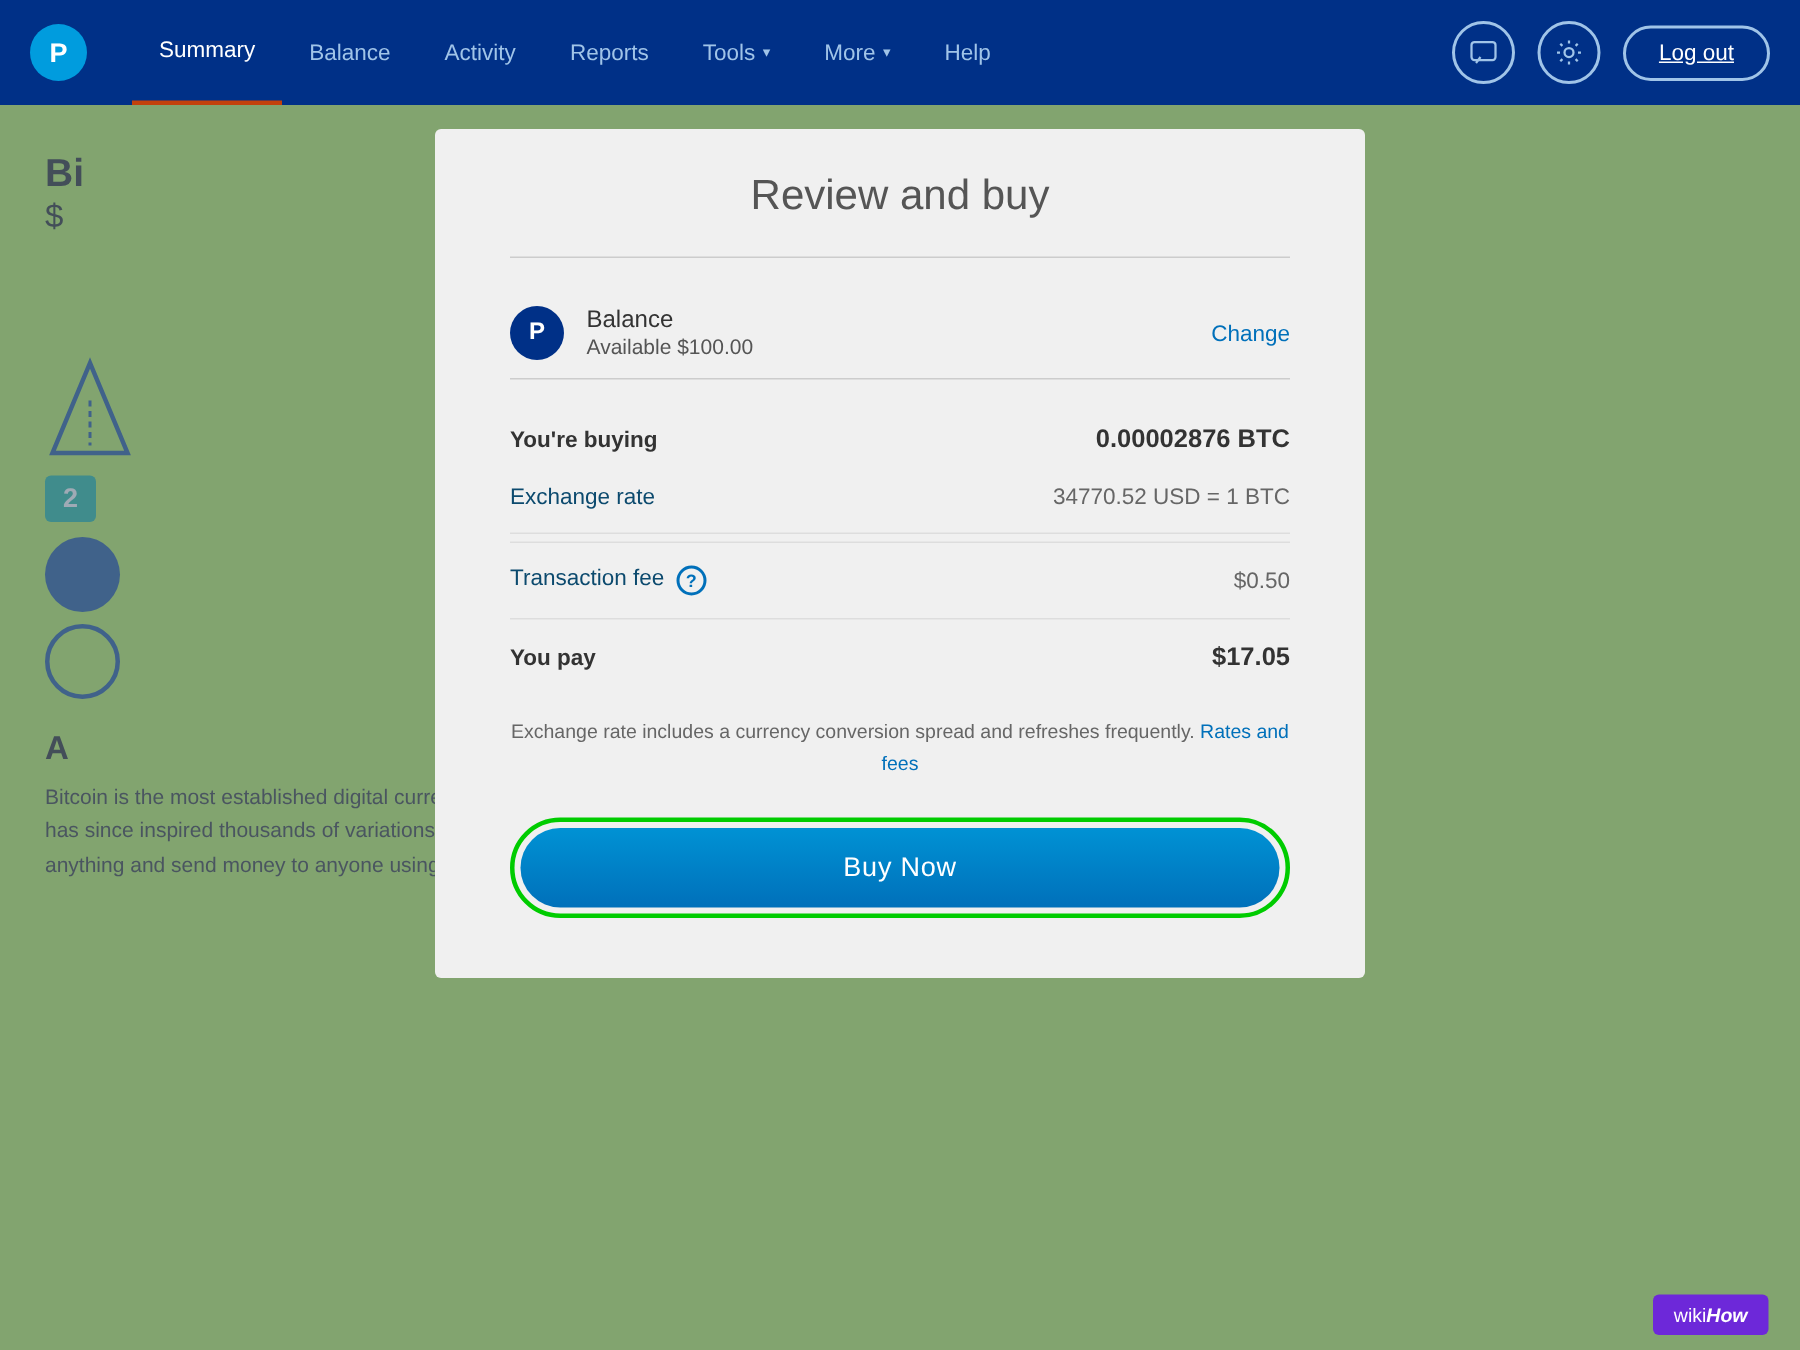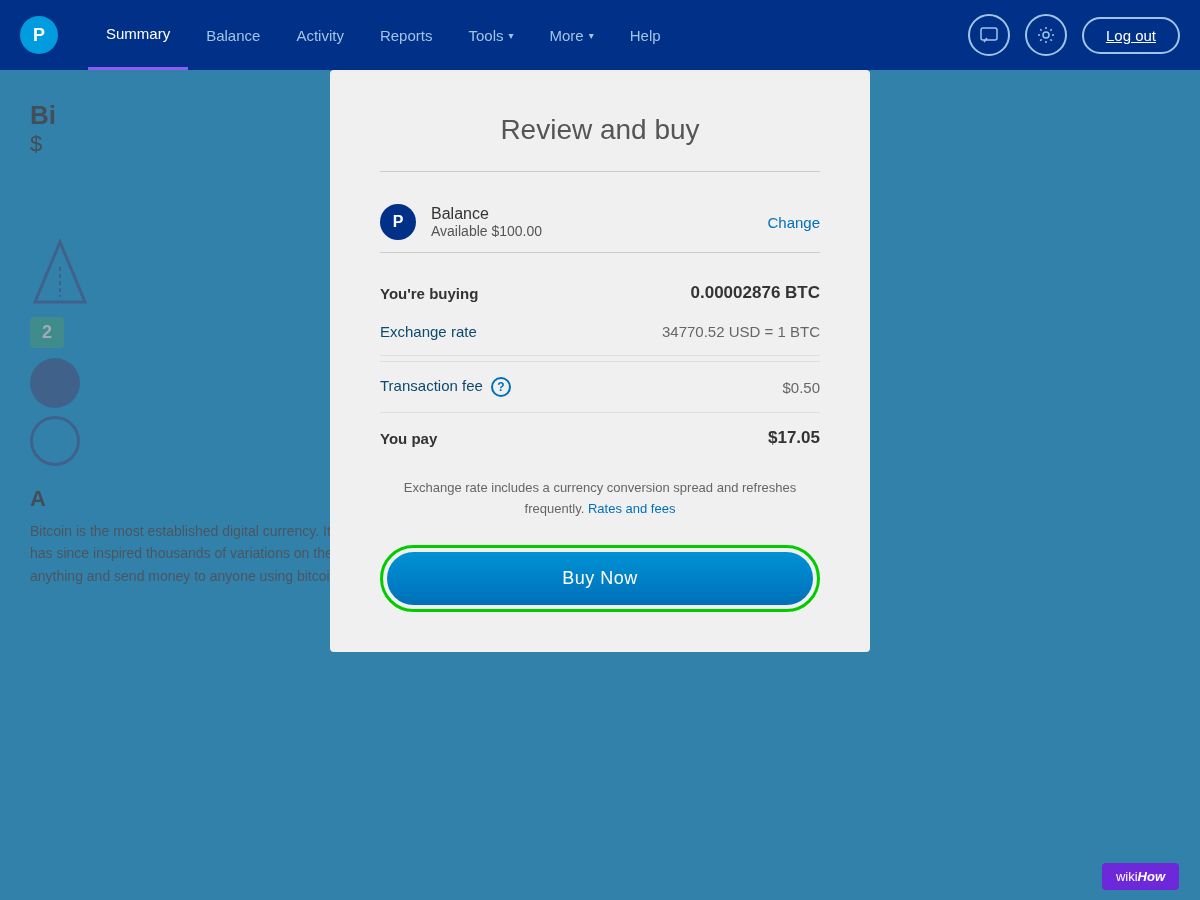--- a/index.html
+++ b/index.html
@@ -31,21 +31,21 @@
       padding: 0 18px;
       height: 70px;
       display: flex; align-items: center;
       cursor: pointer;
       font-size: 15px;
       position: relative;
       white-space: nowrap;
     }
     .nav-item.active {
       color: white;
-      border-bottom: 3px solid #8b5cf6;
+      border-bottom: 3px solid #c2410c;
     }
     .nav-item .chevron { font-size: 10px; margin-left: 5px; }
     .navbar-right {
       display: flex; align-items: center; gap: 15px;
     }
     .nav-icon-btn {
       width: 42px; height: 42px;
       border-radius: 50%;
       border: 2px solid #a0c4e8;
       background: transparent;
@@ -61,21 +61,21 @@
       border-radius: 25px;
       cursor: pointer;
       font-size: 15px;
       text-decoration: underline;
     }
 
     
     .bg-content {
       position: absolute;
       top: 70px; left: 0; right: 0; bottom: 0;
-      background: #0ea5e9;
+      background: #bef264;
       padding: 30px;
     }
     .bg-text-large {
       font-size: 26px; font-weight: bold; color: #333;
     }
     .bg-text-price {
       font-size: 22px; color: #333;
     }
     .bg-icon-area {
       margin-top: 80px;
@@ -117,25 +117,25 @@
       z-index: 20;
       display: flex;
       align-items: flex-start;
       justify-content: center;
       padding-top: 0;
     }
 
     
     .modal {
       background: #f0f0f0;
-      width: 540px;
+      width: 620px;
       border-radius: 4px;
-      padding: 44px 50px 40px 50px;
+      padding: 28px 50px 40px 50px;
       position: relative;
-      margin-top: 0;
+      margin-top: 16px;
     }
     .modal-title {
       text-align: center;
       font-size: 28px;
       color: #555;
       font-weight: 300;
       margin-bottom: 25px;
     }
     .modal-divider {
       border: none;

